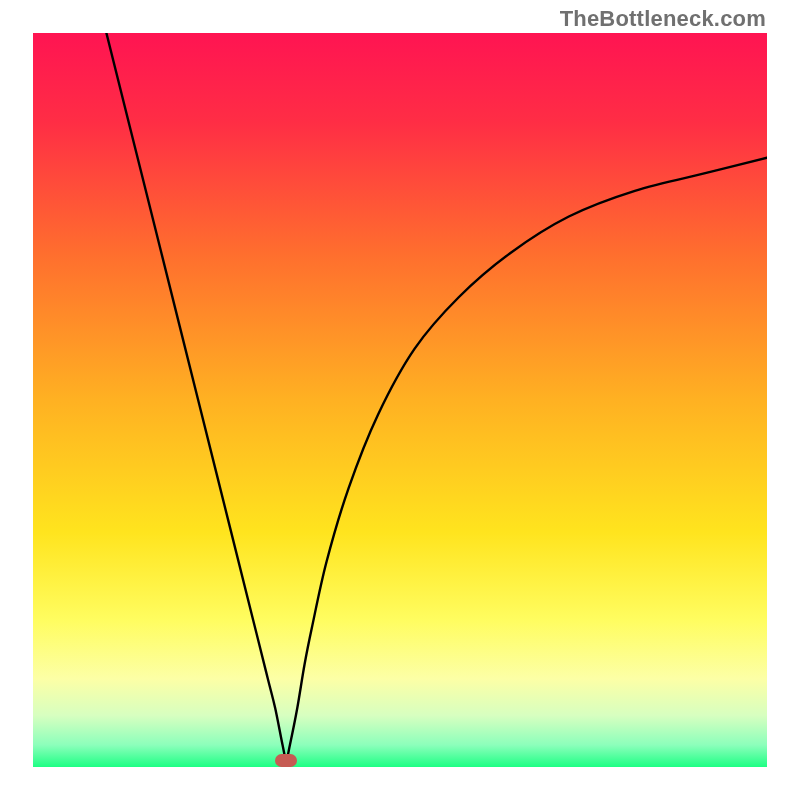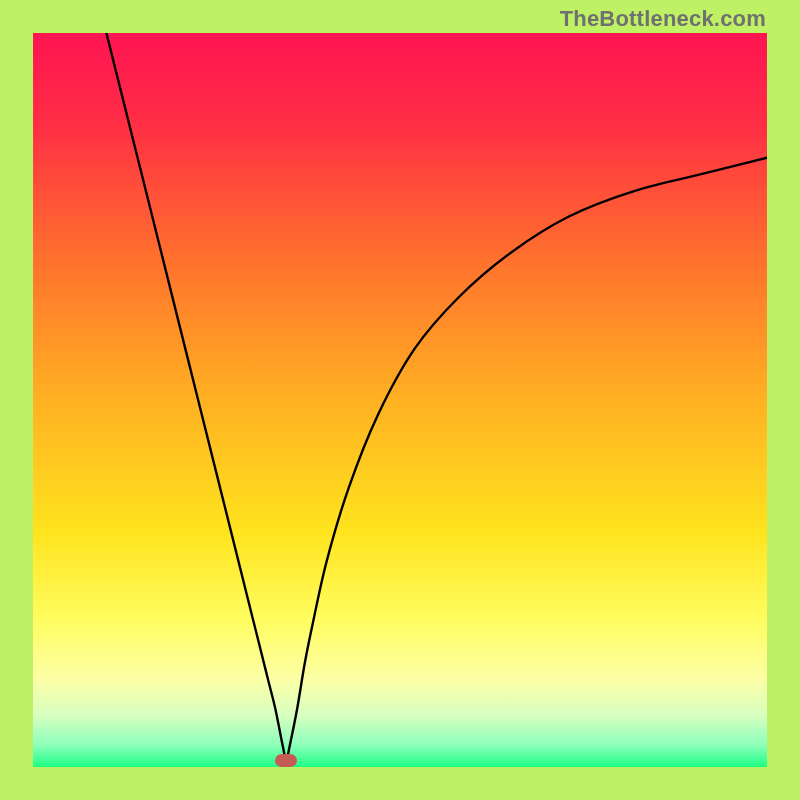--- a/index.html
+++ b/index.html
@@ -7,21 +7,21 @@
     padding: 0;
     width: 800px;
     height: 800px;
     background: #000;
     overflow: hidden;
   }
   .frame {
     position: relative;
     width: 800px;
     height: 800px;
-    background: #bef264;
+    background: #ffffff;
   }
   .plot-area {
     position: absolute;
     left: 33px;
     top: 33px;
     width: 734px;
     height: 734px;
     overflow: hidden;
   }
   .gradient-bg {

